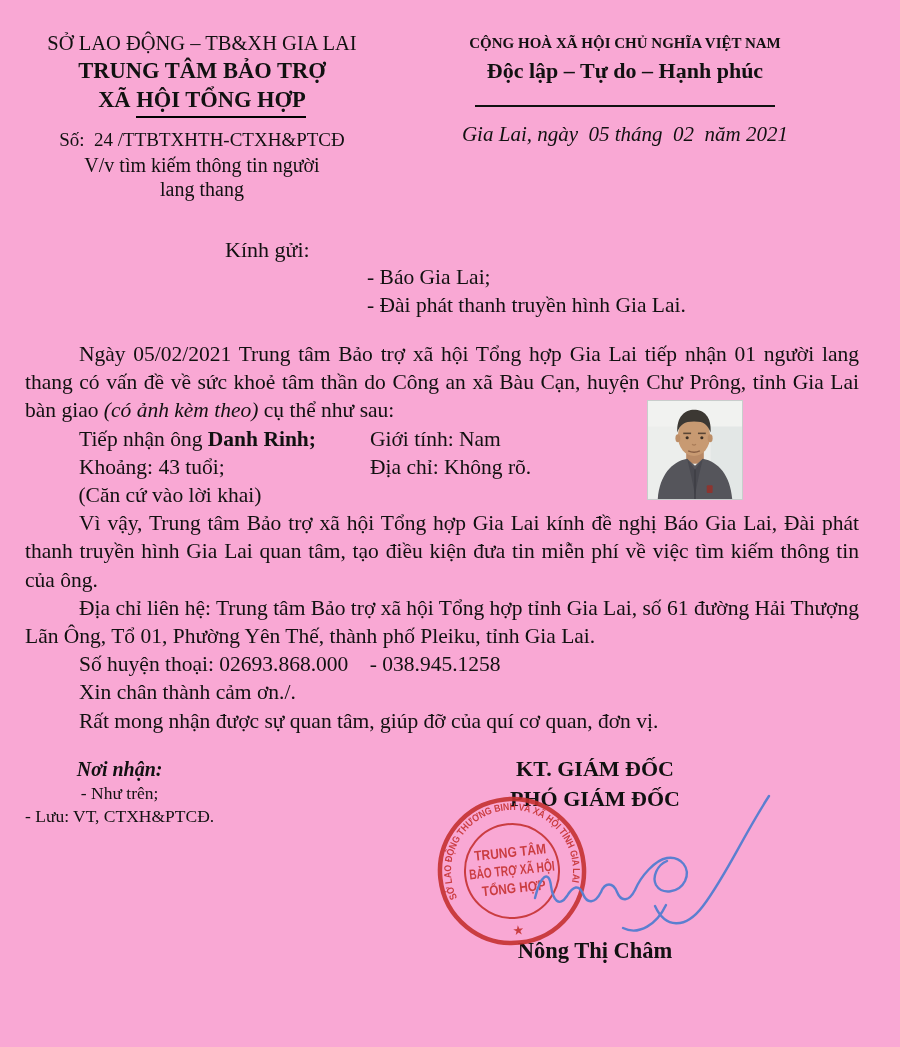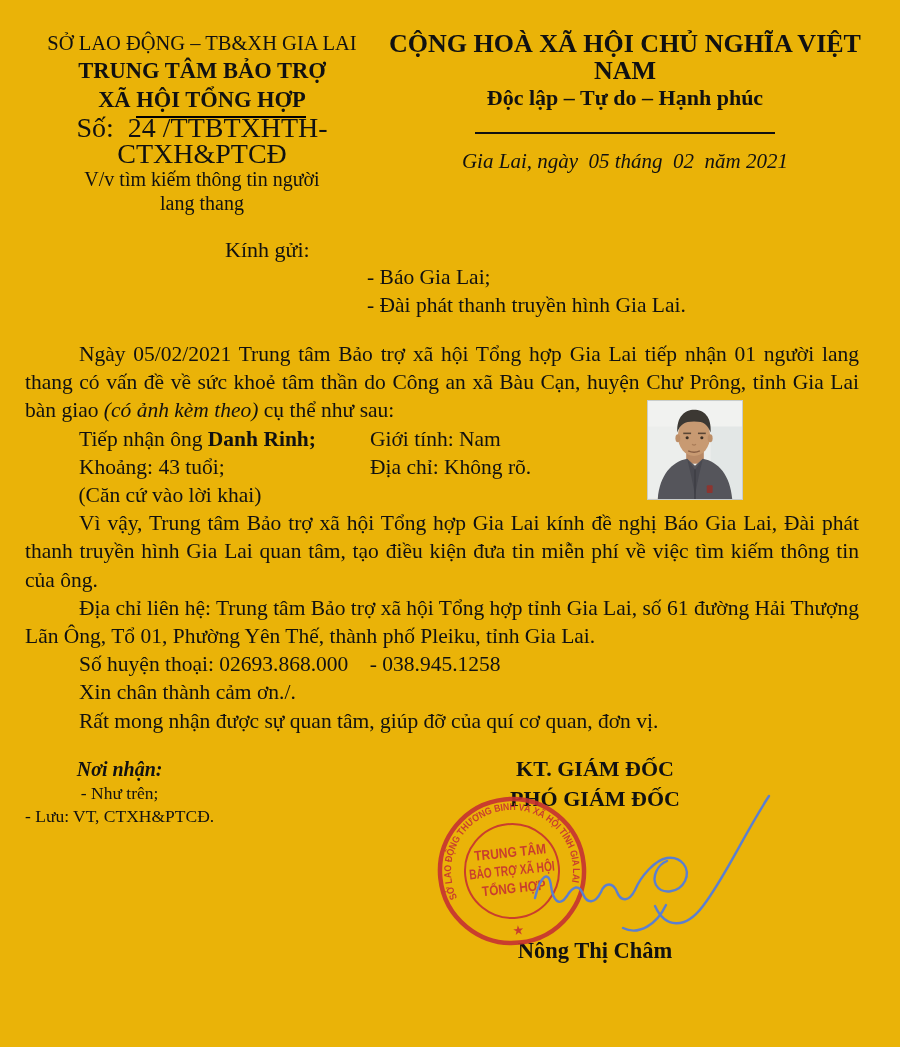--- a/index.html
+++ b/index.html
@@ -1,37 +1,37 @@
 <!DOCTYPE html>
 <html><head>
 <meta charset="utf-8">
 <style>
   html,body{margin:0;padding:0;background:#888;}
   #page{
     position:relative;
     width:900px;height:1047px;
-    background:#eab308;
+    background:#f9a8d4;
     font-family:"Liberation Serif","DejaVu Serif",serif;
     color:#111;
     overflow:hidden;
   }
   .abs{position:absolute;}
   .center{text-align:center;}
   .pre{white-space:pre-wrap;}
   
   #hdr-left{left:22px;top:30px;width:360px;}
   #hdr-left .l1{font-size:20.5px;line-height:27px;}
   #hdr-left .l2{font-size:22.5px;font-weight:bold;line-height:28px;}
   #hdr-left .l3{font-size:22.5px;font-weight:bold;line-height:30px;}
   #hdr-left .l3 .u{border-bottom:2px solid #000;padding-bottom:4px;}
-  #hdr-left .num{font-size:28px;line-height:26px;margin-top:0;}
+  #hdr-left .num{font-size:19px;line-height:26px;margin-top:12px;}
   #hdr-left .subj{font-size:20px;line-height:24px;}
   
   #hdr-right{left:385px;top:30px;width:480px;}
-  #hdr-right .r1{font-size:26px;font-weight:bold;line-height:27px;}
+  #hdr-right .r1{font-size:15px;font-weight:bold;line-height:27px;}
   #hdr-right .r2{font-size:22px;font-weight:bold;line-height:28px;}
   #hdr-right .r2 span{display:inline-block;border-bottom:2px solid #111;padding:0 12px 20px 12px;}
   #hdr-right .r3{font-size:21px;font-style:italic;margin-top:14px;line-height:26px;}
   
   #salutation{left:225px;top:237px;font-size:22px;}
   #recipients{left:367px;top:263px;font-size:21.5px;line-height:28px;}
   
   #body{left:25px;top:340px;width:834px;font-size:21.5px;line-height:28.2px;}
   #body .para{text-align:justify;text-indent:54px;margin:0;}
   #body .line{text-indent:54px;white-space:pre-wrap;}

